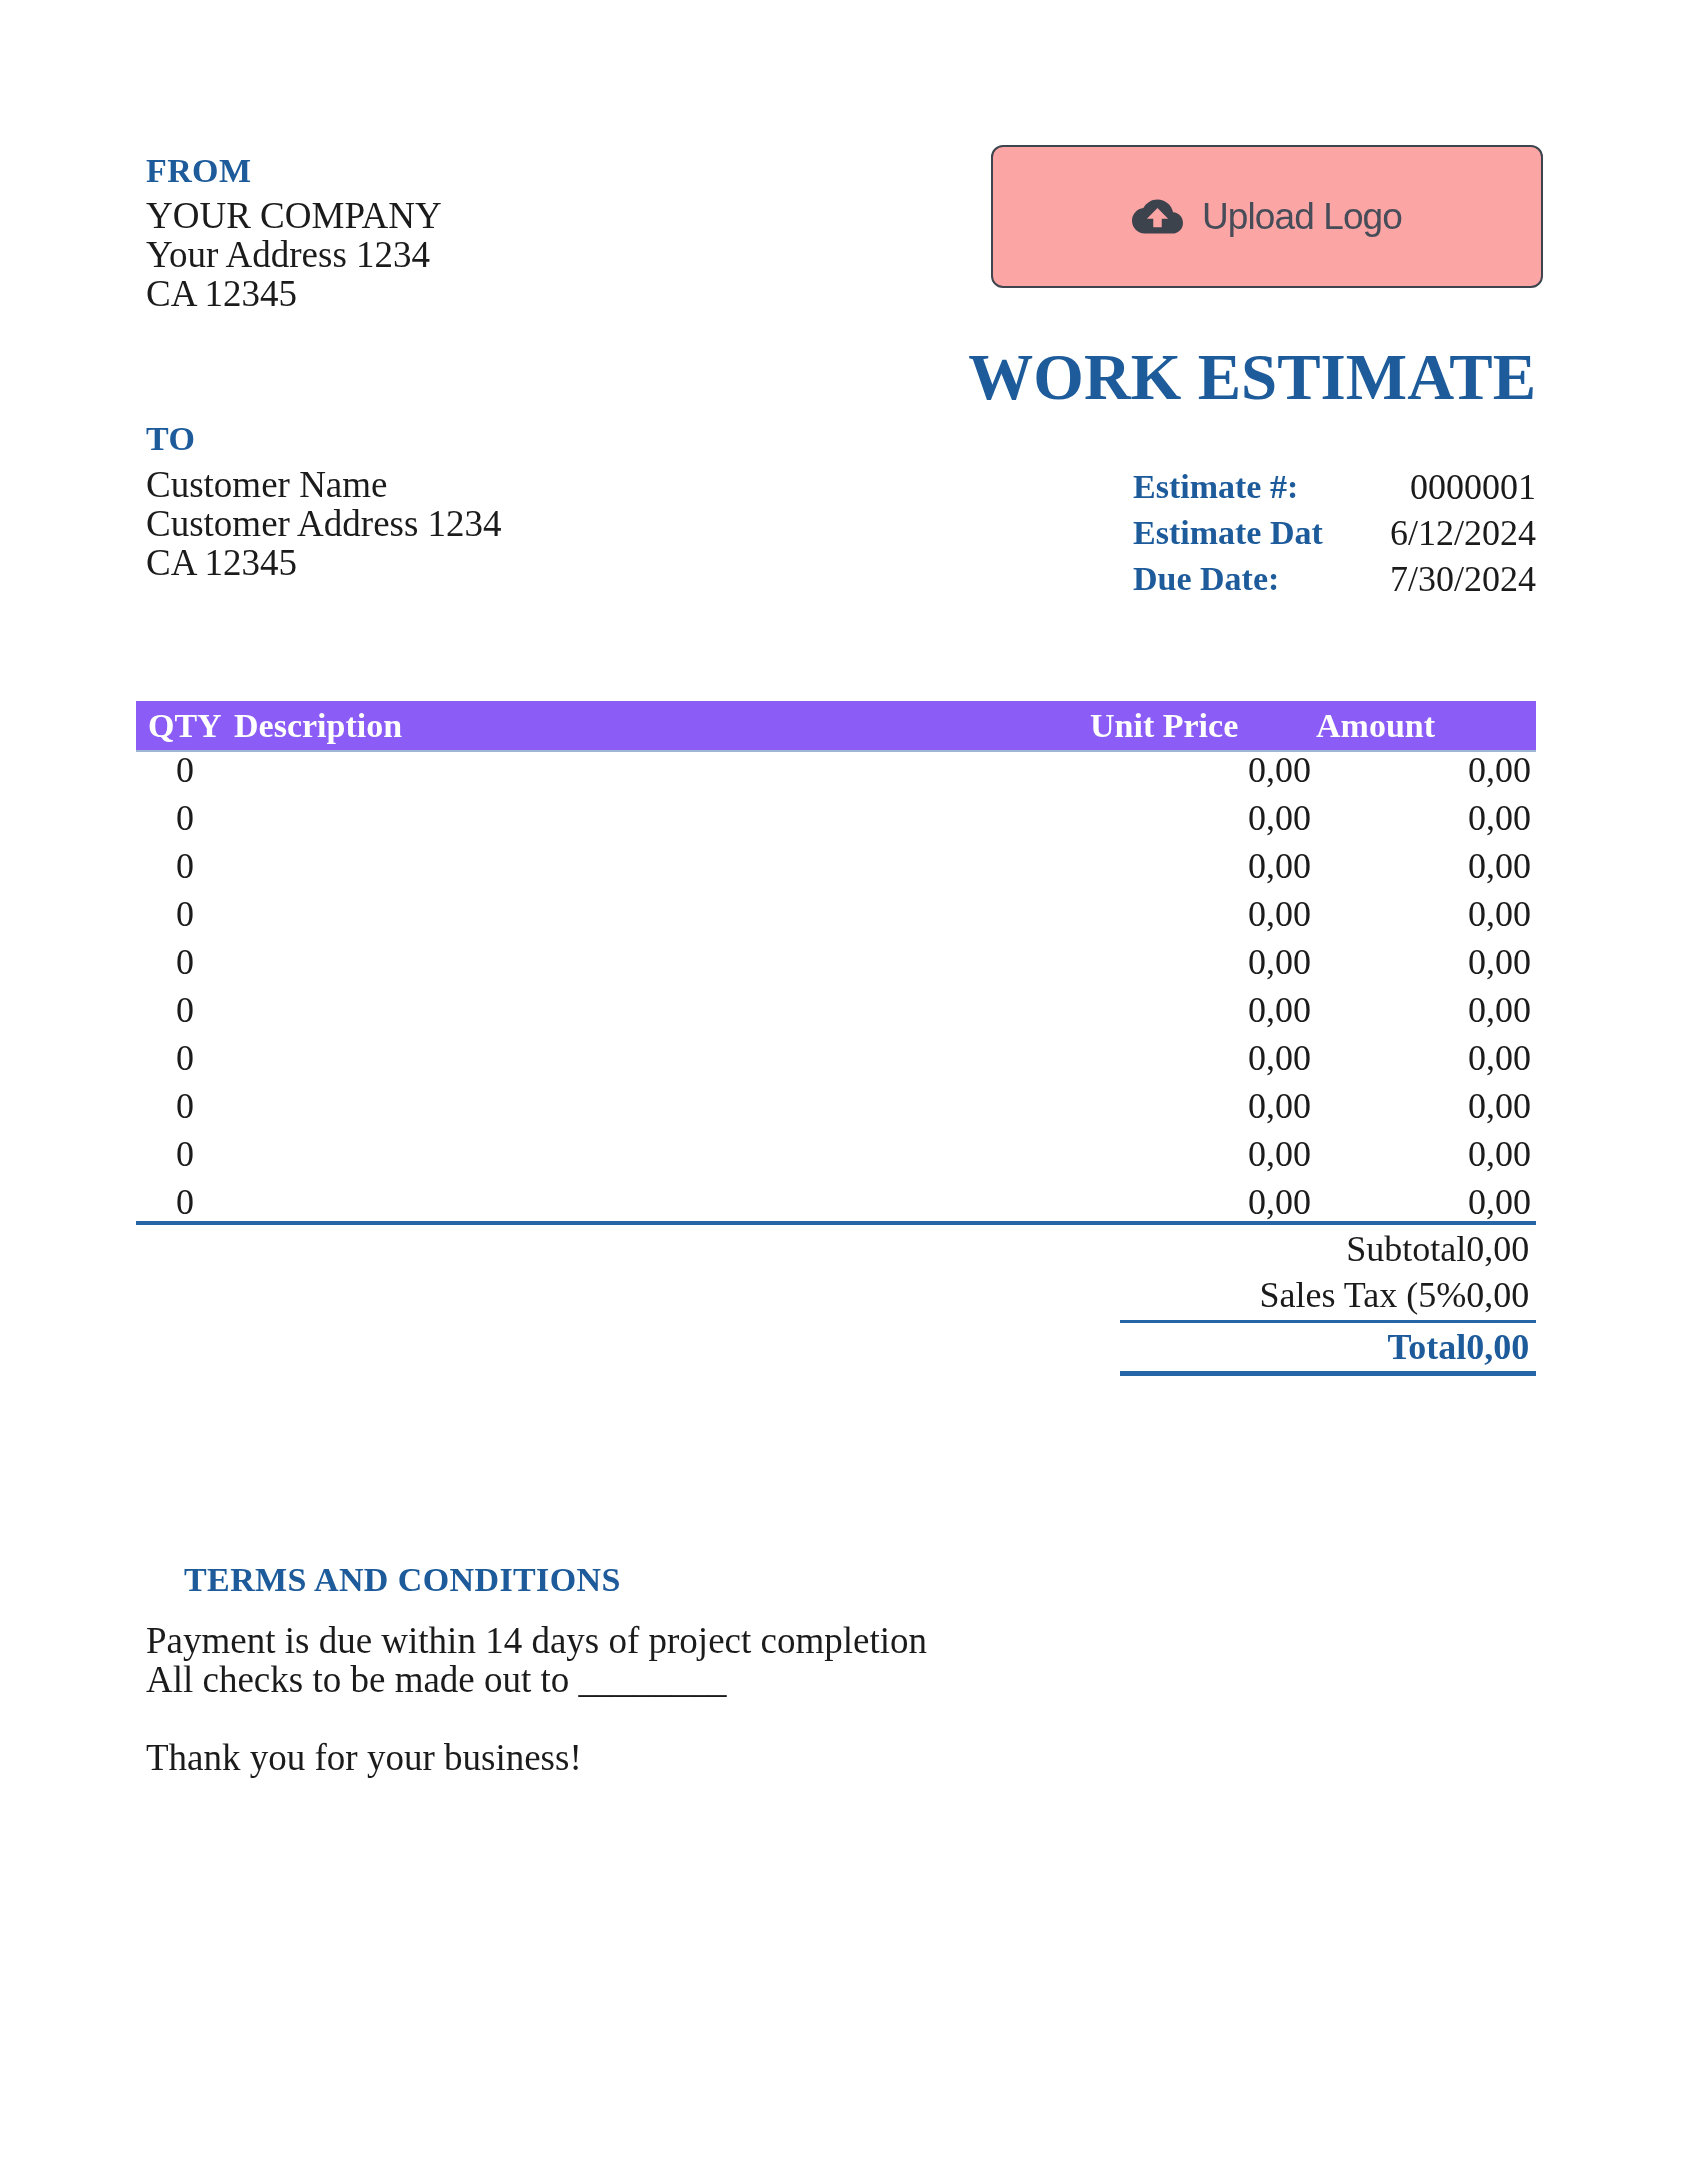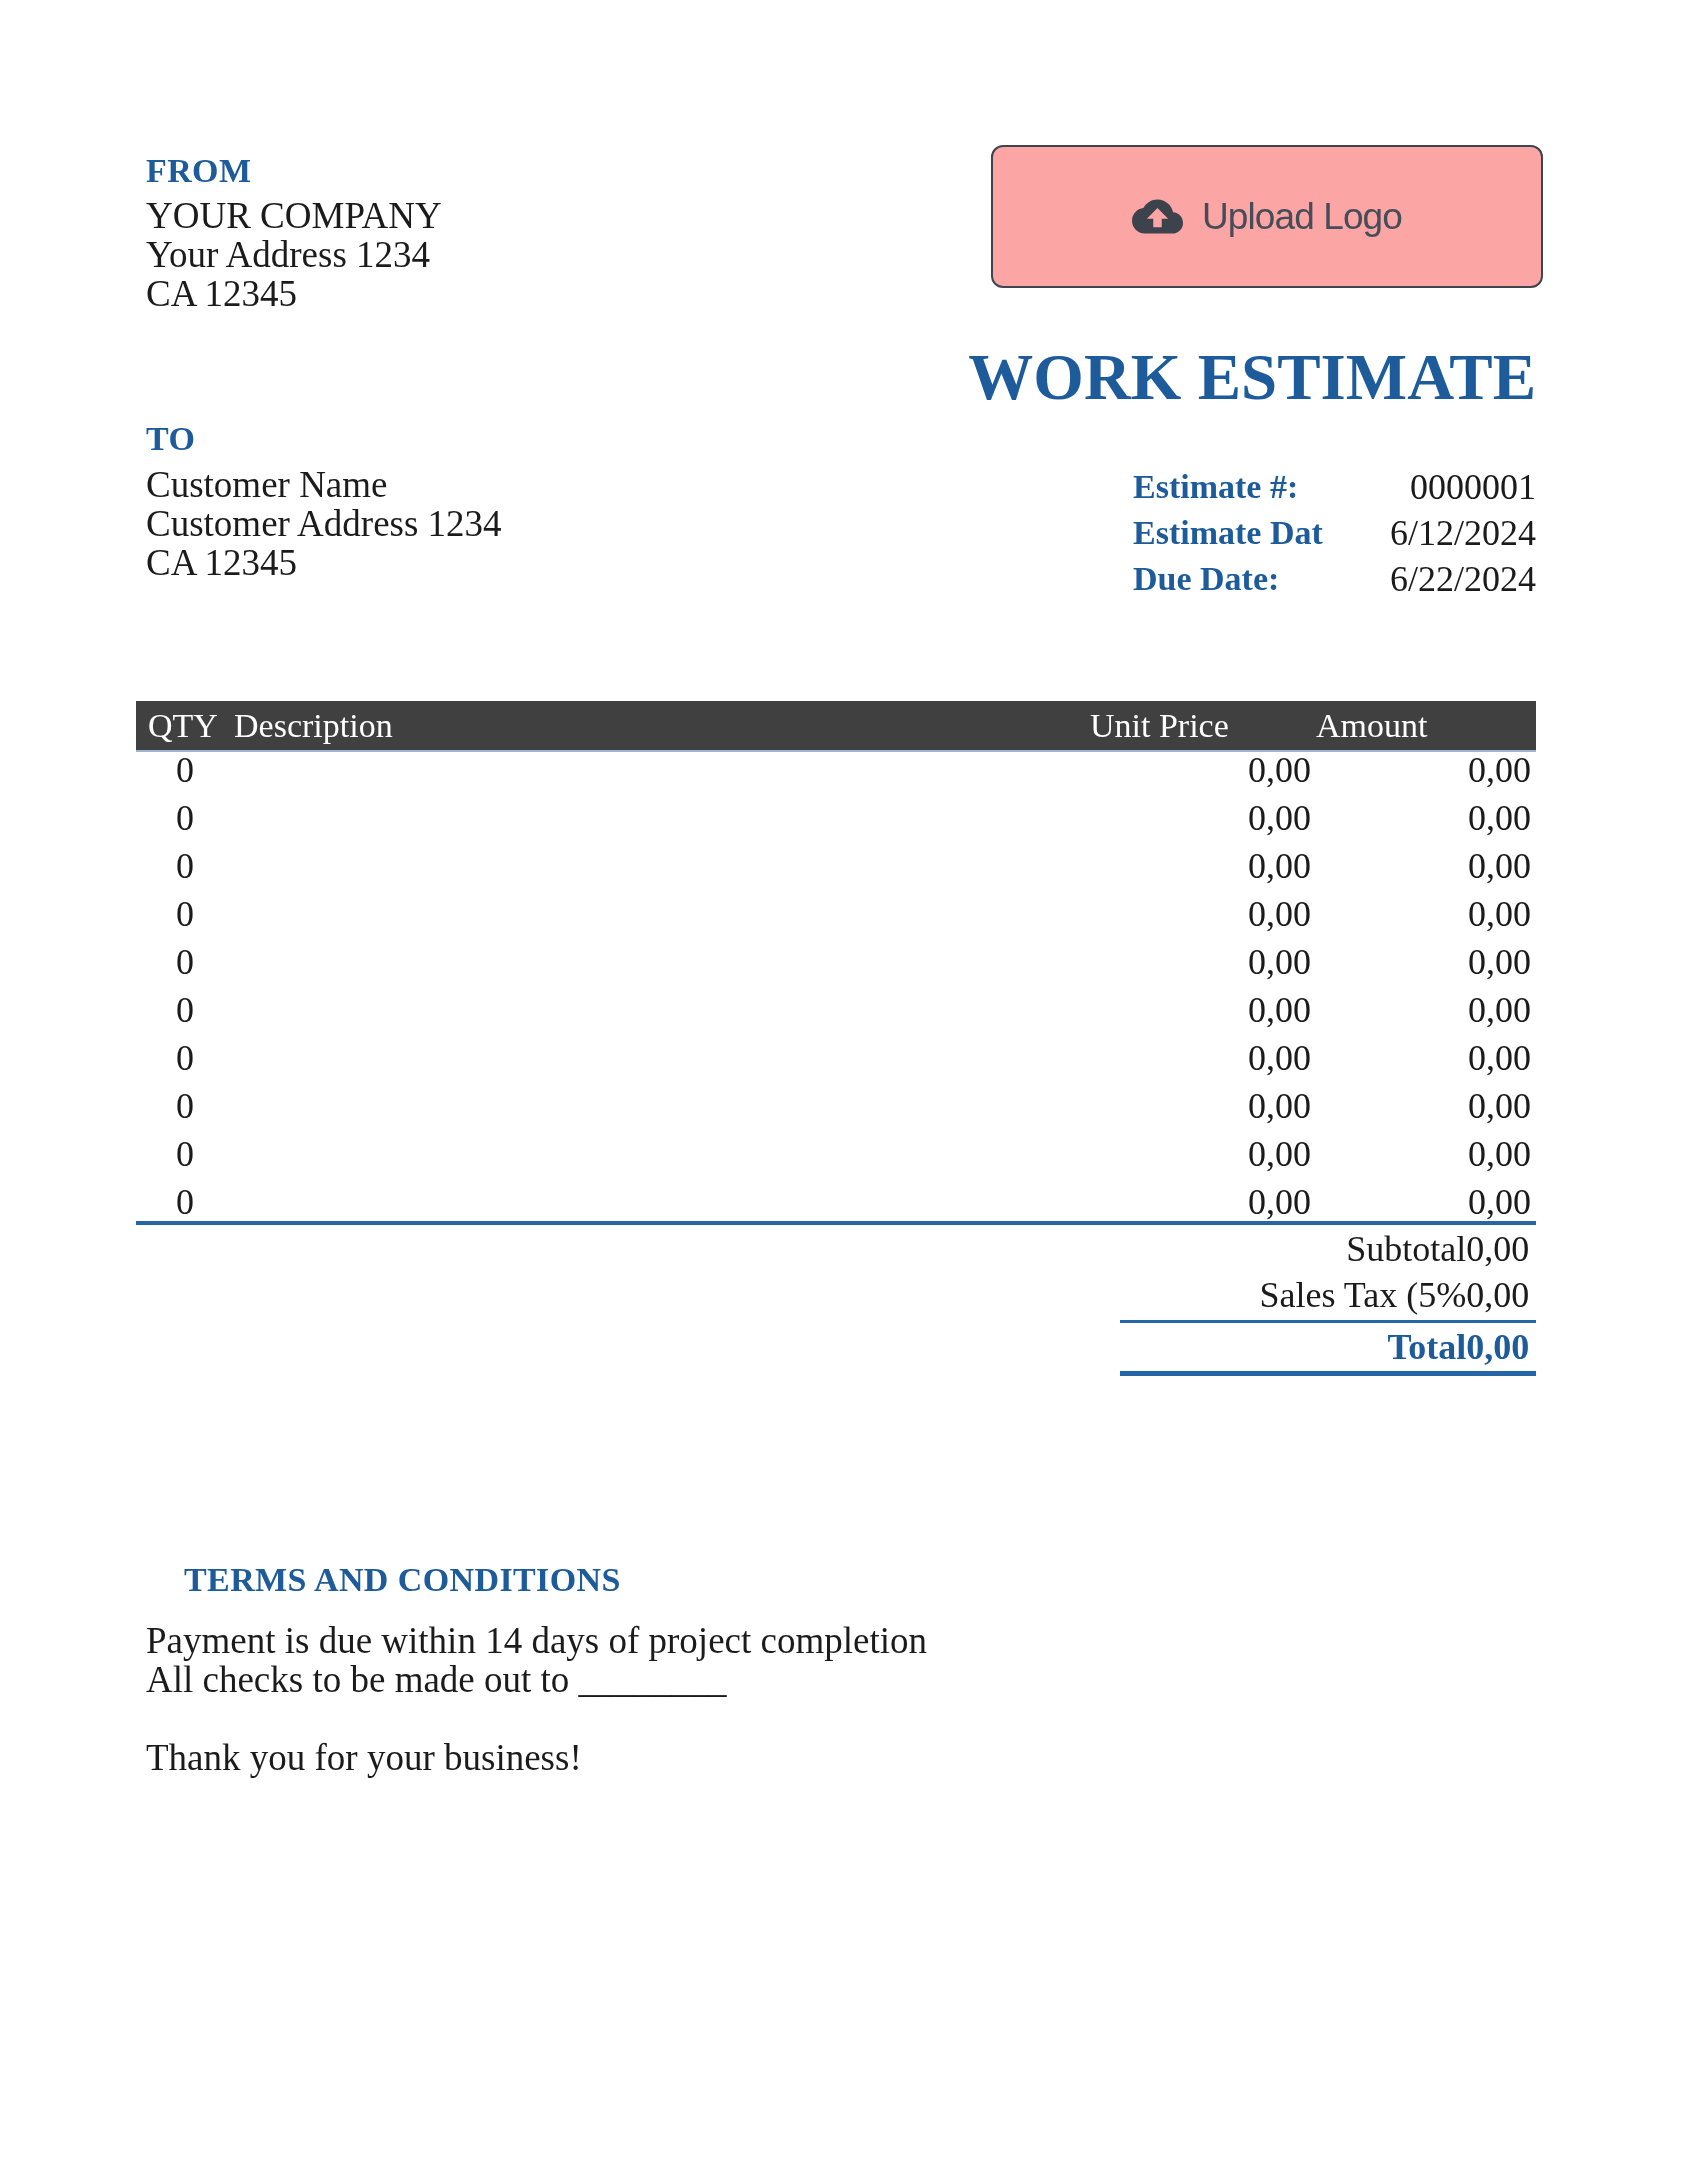--- a/index.html
+++ b/index.html
@@ -53,25 +53,25 @@
   .meta-row{display:flex;justify-content:space-between;height:46px;line-height:46px;}
   .meta-row .m-label{
     font-weight:bold;color:#1d5b9b;font-size:34px;
     white-space:nowrap;overflow:hidden;max-width:243px;
   }
   .meta-row .m-value{font-size:36px;color:#1b1b1b;white-space:nowrap;}
 
   
   .tbl-header{
     left:136px;top:701px;width:1400px;height:49px;
-    background:#404040;
+    background:#8b5cf6;
     border-bottom:2.6px solid #9fb6d2;
     display:grid;grid-template-columns:98px 1fr 226px 220px;
     align-items:center;
-    color:#ffffff;font-weight:normal;font-size:34px;
+    color:#ffffff;font-weight:bold;font-size:34px;
     box-sizing:content-box;
   }
   .tbl-header .h-qty{padding-left:12px;}
   .tbl-header .h-desc{padding-left:0px;}
   .tbl-header .h-unit{text-align:left;padding-right:5.1px;}
   .tbl-header .h-amount{text-align:left;padding-right:5.1px;}
 
   .tbl-body{left:136px;top:746px;width:1400px;}
   .tbl-row{
     display:grid;grid-template-columns:98px 1fr 226px 220px;
@@ -128,21 +128,21 @@
     <div class="meta-row">
       <span class="m-label">Estimate #:</span>
       <span class="m-value">0000001</span>
     </div>
     <div class="meta-row">
       <span class="m-label">Estimate Dat</span>
       <span class="m-value">6/12/2024</span>
     </div>
     <div class="meta-row">
       <span class="m-label">Due Date:</span>
-      <span class="m-value">6/22/2024</span>
+      <span class="m-value">7/30/2024</span>
     </div>
   </div>
 
   <div class="abs section-label" style="left:146px;top:422px;">TO</div>
   <div class="abs body-lines" style="left:146px;top:465px;">
     <div>Customer Name</div>
     <div>Customer Address 1234</div>
     <div>CA 12345</div>
   </div>
 

